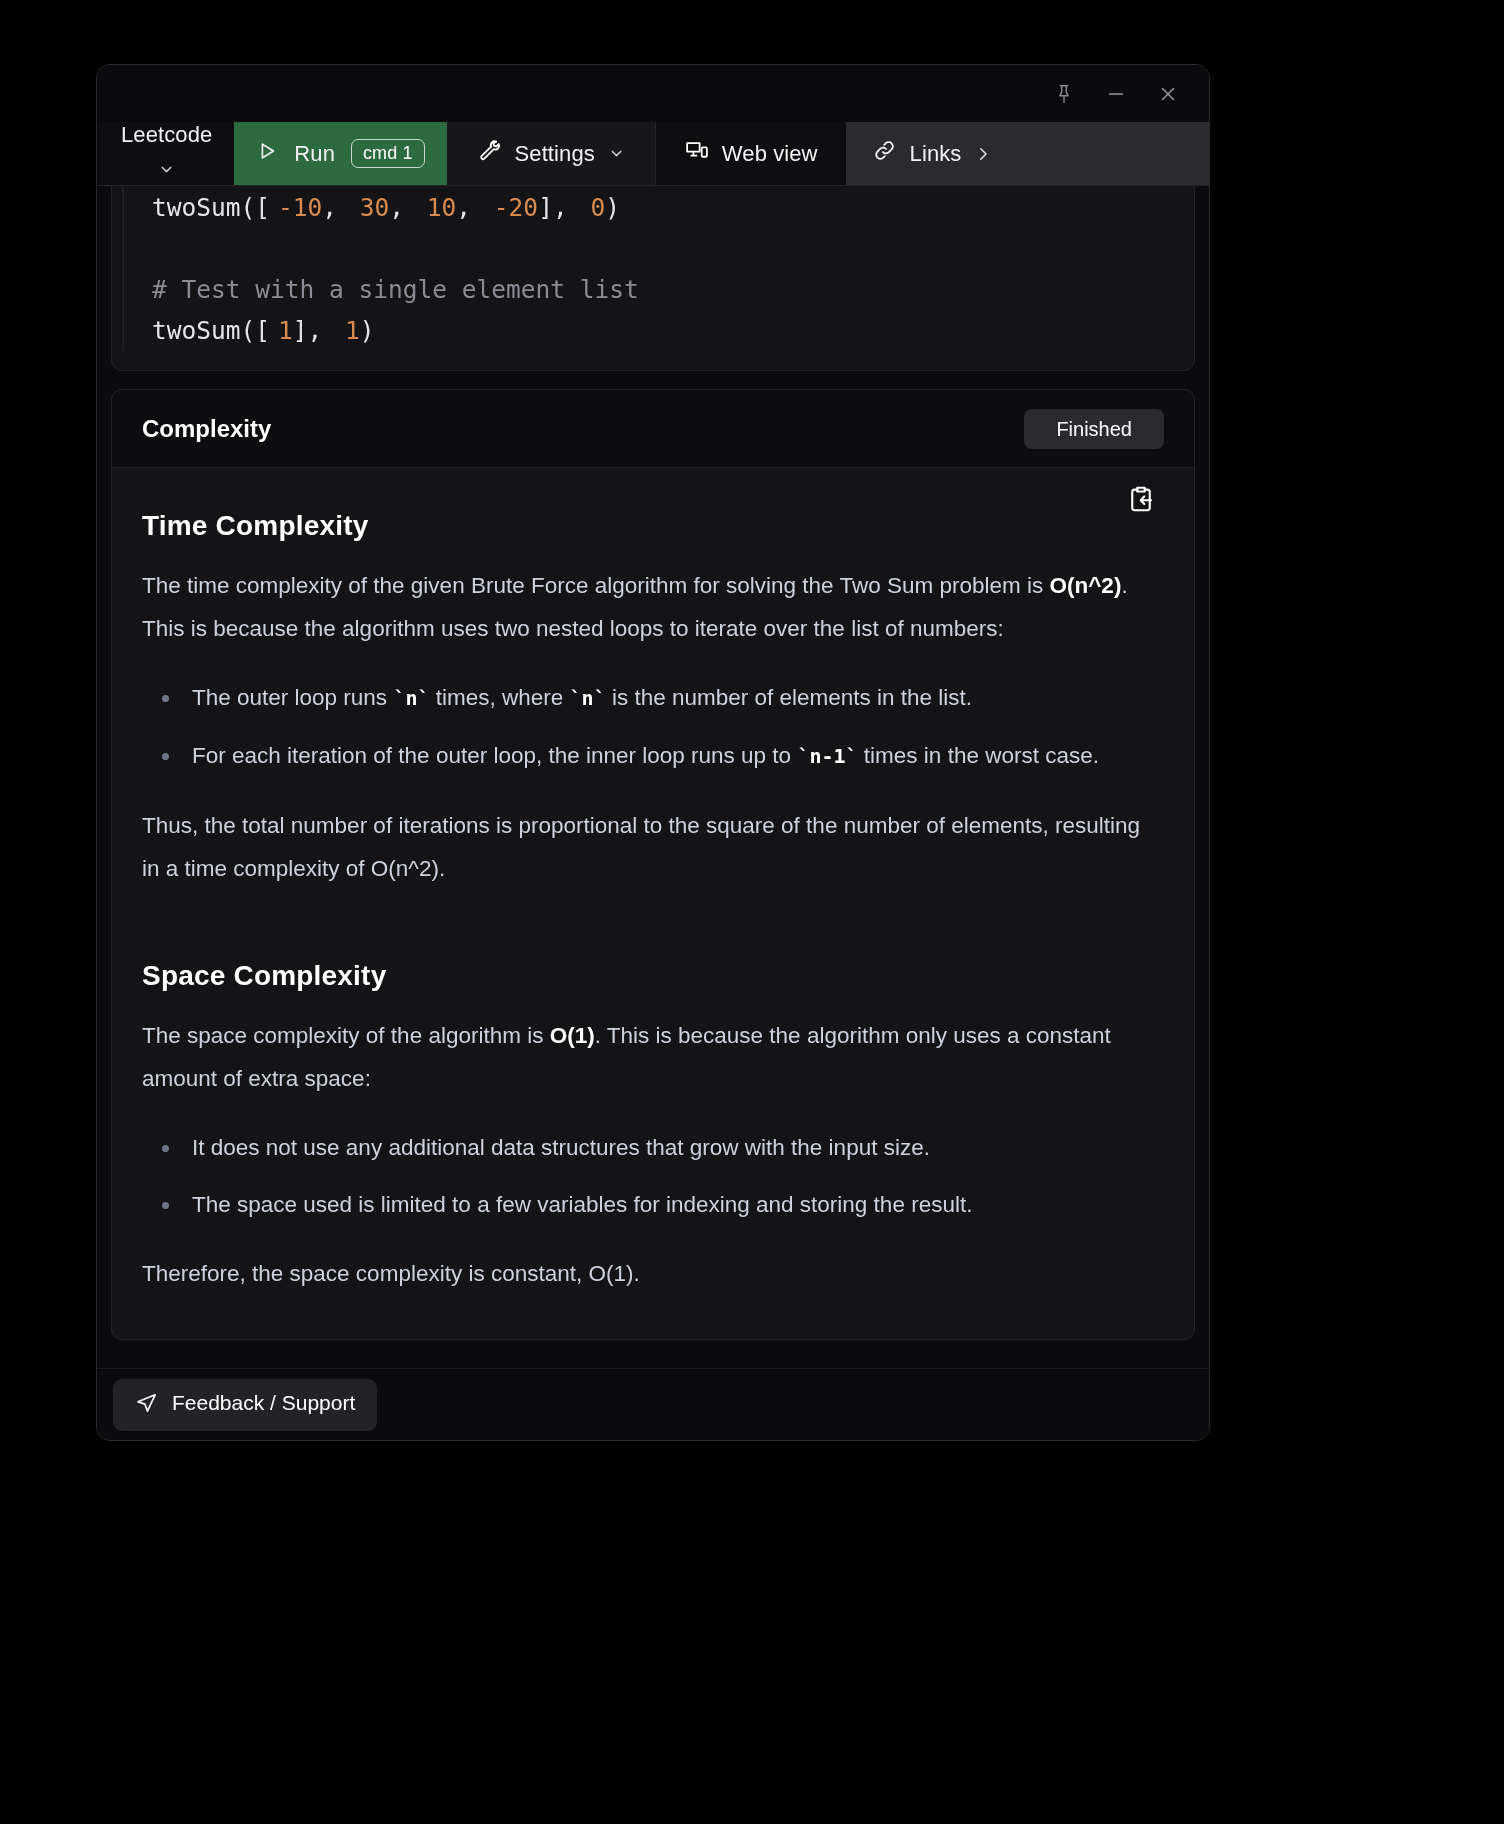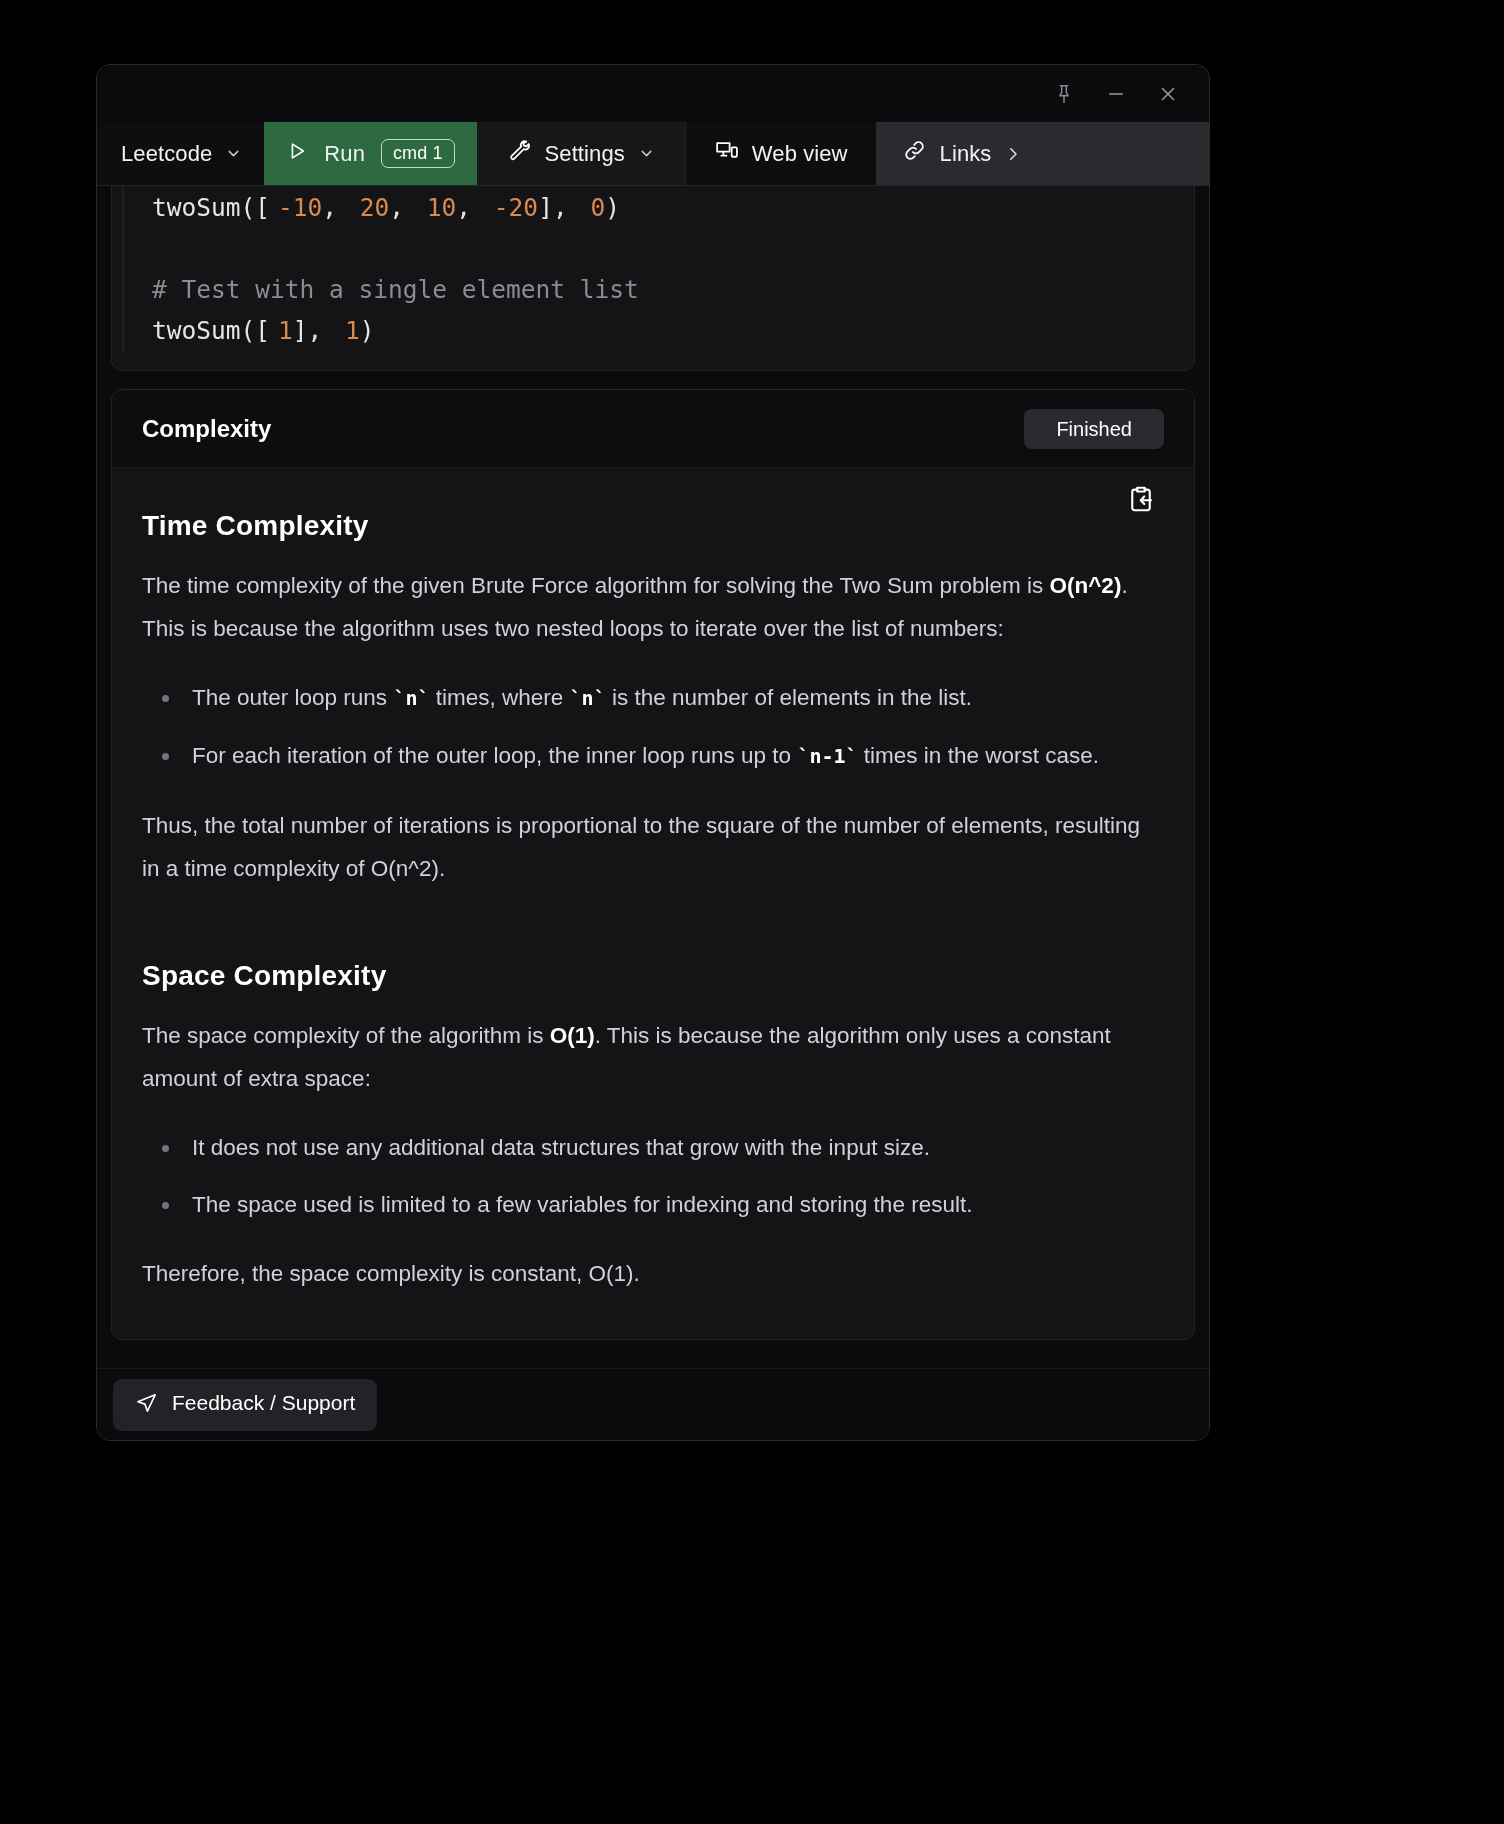--- a/index.html
+++ b/index.html
@@ -63,21 +63,21 @@
     align-items: center;
     gap: 13px;
     padding: 0 24px;
     color: #f2f2f4;
     font-size: 22px;
     letter-spacing: .1px;
     cursor: pointer;
     white-space: nowrap;
     background: #0e0e10;
   }
-  .tb-item.leetcode { padding-left: 24px; padding-right: 22px; }
+  .tb-item.leetcode { padding-left: 24px; padding-right: 22px; flex-direction: column; }
   .tb-item.run {
     background: #2d6a3f;
     gap: 16px;
     padding: 0 22px;
   }
   .tb-item.settings { background: #17171a; padding: 0 30px; }
   .tb-item.webview  { background: #0e0e10; padding: 0 28px; border-left: 1px solid #242428; }
   .tb-item.links    { background: #2b2b2f; padding: 0 26px; flex: 1; }
 
   .kbd {
@@ -325,21 +325,21 @@
             <path d="M9 5l7 7-7 7"></path>
           </svg>
       </span>
     </div>
   </div>
 
   <div class="body-scroll">
 
     <div class="card code-card">
       <div class="code-inner">
-        <pre class="code"><span><span>twoSum([</span><span class="c-num">-10</span><span>, </span><span class="c-num">20</span><span>, </span><span class="c-num">10</span><span>, </span><span class="c-num">-20</span><span>], </span><span class="c-num">0</span><span>)</span></span>
+        <pre class="code"><span><span>twoSum([</span><span class="c-num">-10</span><span>, </span><span class="c-num">30</span><span>, </span><span class="c-num">10</span><span>, </span><span class="c-num">-20</span><span>], </span><span class="c-num">0</span><span>)</span></span>
 
 <span class="c-com"># Test with a single element list</span><span>
 <span>twoSum([</span><span class="c-num">1</span><span>], </span><span class="c-num">1</span><span>)</span></span></pre>
       </div>
     </div>
 
     <div class="card cx-card">
 
       <div class="cx-head">
         <div class="cx-title">Complexity</div>

